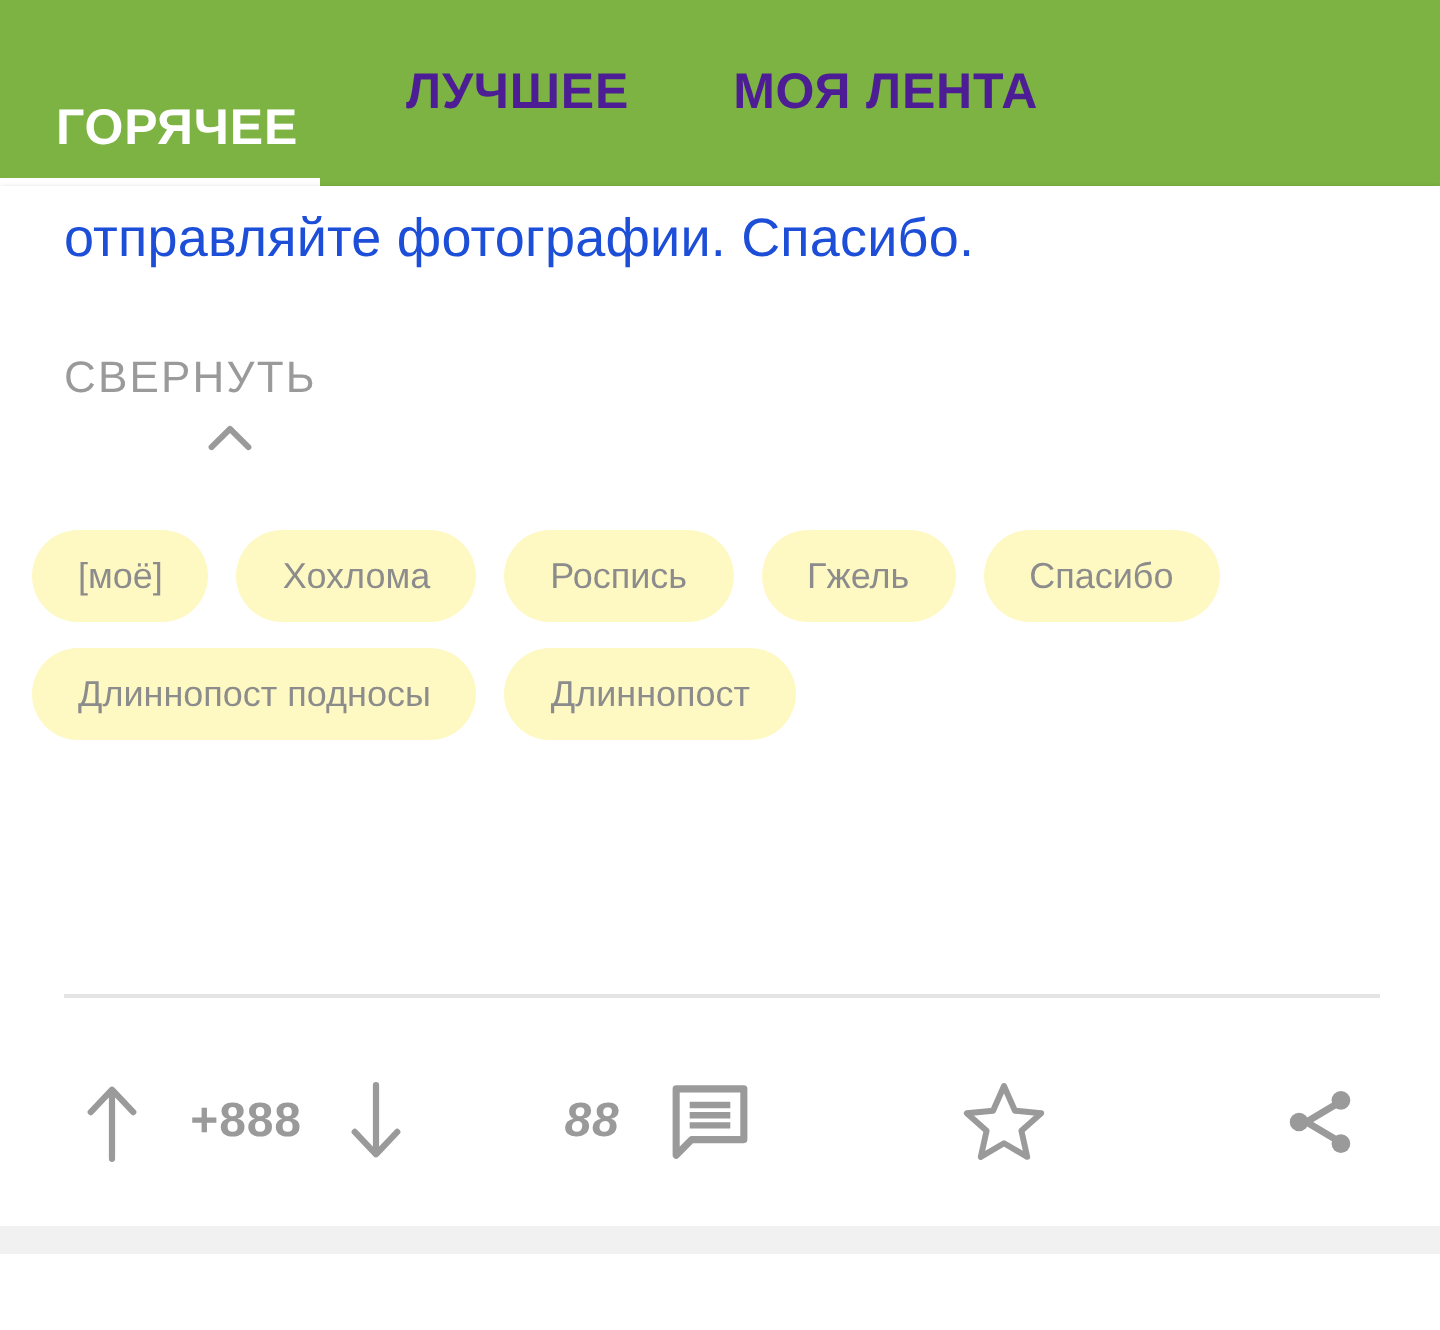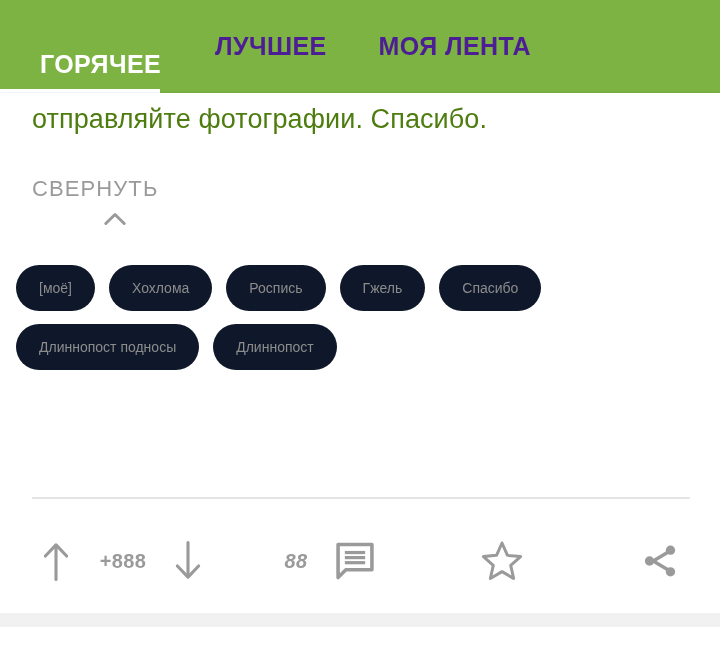--- a/index.html
+++ b/index.html
@@ -51,21 +51,21 @@
     box-sizing: border-box;
     font-size: 25px;
     font-weight: 700;
     letter-spacing: 0.4px;
     color: #4c1d95;
     text-transform: uppercase;
     cursor: pointer;
     user-select: none;
     line-height: 93px;
   }
-  .tab:first-child { padding-left: 40px; padding-right: 28px; margin-top: 36px; }
+  .tab:first-child { padding-left: 28px; padding-right: 28px; margin-top: 36px; }
   .tab.active {
     color: #ffffff;
   }
   .tab-indicator {
     position: absolute;
     left: 0;
     bottom: 0;
     width: 160px;
     height: 4px;
     background: #ffffff;
@@ -99,21 +99,21 @@
   }
 
   
   .post-text {
     position: absolute;
     left: 32px;
     top: 9px;
     width: 660px;
     font-size: 27px;
     line-height: 34px;
-    color: #4d7c0f;
+    color: #1d4ed8;
     letter-spacing: 0.1px;
   }
 
   
   .collapse-row {
     position: absolute;
     left: 32px;
     top: 83px;
     display: flex;
     align-items: center;
@@ -146,23 +146,23 @@
     display: flex;
     flex-wrap: wrap;
     gap: 13px 14px;
   }
   .chip {
     height: 46px;
     display: inline-flex;
     align-items: center;
     padding: 0 23px;
     border-radius: 23px;
-    background: #0f172a;
+    background: #fef9c3;
     color: #8c8c8c;
-    font-size: 14px;
+    font-size: 18px;
     line-height: 46px;
     white-space: nowrap;
     cursor: pointer;
     user-select: none;
     box-sizing: border-box;
   }
 
   
   .divider {
     position: absolute;
@@ -184,21 +184,21 @@
   .action {
     position: absolute;
     display: flex;
     align-items: center;
     justify-content: center;
     cursor: pointer;
     user-select: none;
   }
   .count {
     color: #9a9a9a;
-    font-size: 20px;
+    font-size: 24px;
     font-weight: 700;
     letter-spacing: 0.4px;
   }
   .act-up     { left: 38px;  top: 18px; width: 36px; height: 56px; }
   .act-score  { left: 88px;  top: 18px; width: 70px; height: 56px; }
   .act-down   { left: 170px; top: 18px; width: 36px; height: 56px; }
   .act-ccount { left: 262px; top: 18px; width: 68px; height: 56px; font-style: italic; }
   .act-comment{ left: 332px; top: 18px; width: 46px; height: 56px; }
   .act-star   { left: 478px; top: 18px; width: 48px; height: 56px; }
   .act-share  { left: 636px; top: 18px; width: 48px; height: 56px; }

